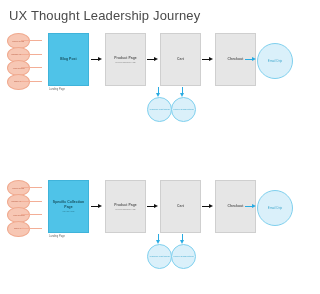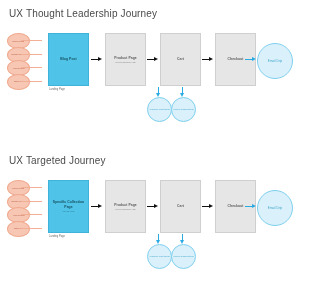--- a/index.html
+++ b/index.html
@@ -4,21 +4,21 @@
 <style>
   html,body{margin:0;padding:0;}
   body{
     width:300px;height:294px;background:#ffffff;
     font-family:"Liberation Sans","DejaVu Sans",sans-serif;
     color:#3a3a3a;overflow:hidden;
   }
   .journey{position:relative;width:300px;height:147px;}
   .journey-title{
     position:absolute;left:9px;top:8px;
-    font-size:10px;letter-spacing:.15px;color:#4a4a4a;
+    font-size:13px;letter-spacing:.15px;color:#4a4a4a;
     white-space:nowrap;
   }
 
   
   .row{position:absolute;left:0;top:33px;width:300px;height:56px;}
 
   
   .sources{position:absolute;left:7px;top:0px;width:24px;height:56px;}
   .src{
     position:absolute;left:0;width:21px;height:14px;border-radius:50%;
@@ -169,21 +169,20 @@
     <div class="ocirc" style="left:147px;top:64px">
       <span>Abandon Cart Email</span>
     </div>
     <div class="ocirc" style="left:171px;top:64px">
       <span>Upsell Suggestions</span>
     </div>
   </div>
 </div>
 
 <div class="journey">
-  <div class="journey-title">UX Targeted Journey</div>
 
   <div class="row">
 
     <div class="sources">
       <div class="src s0">
           <span>Social Media</span>
         </div>
       <div class="src s1">
           <span>Organic Search</span>
         </div>

